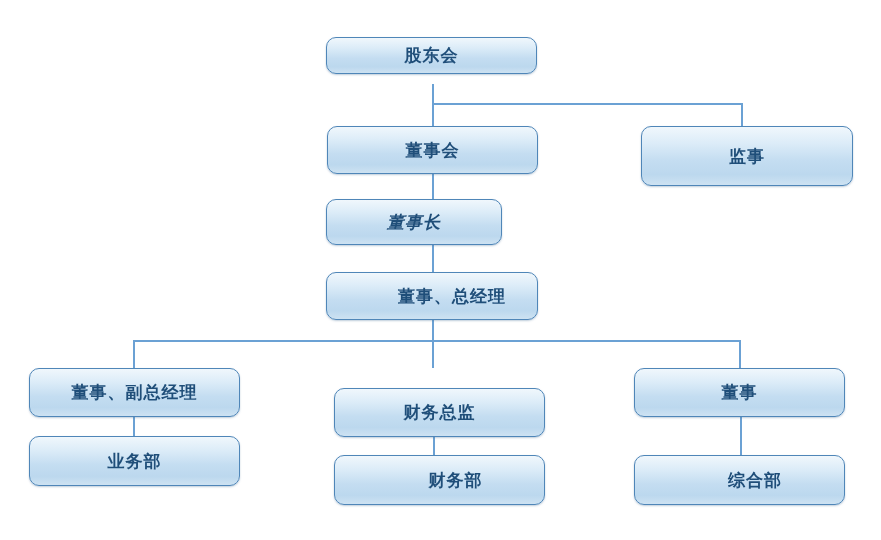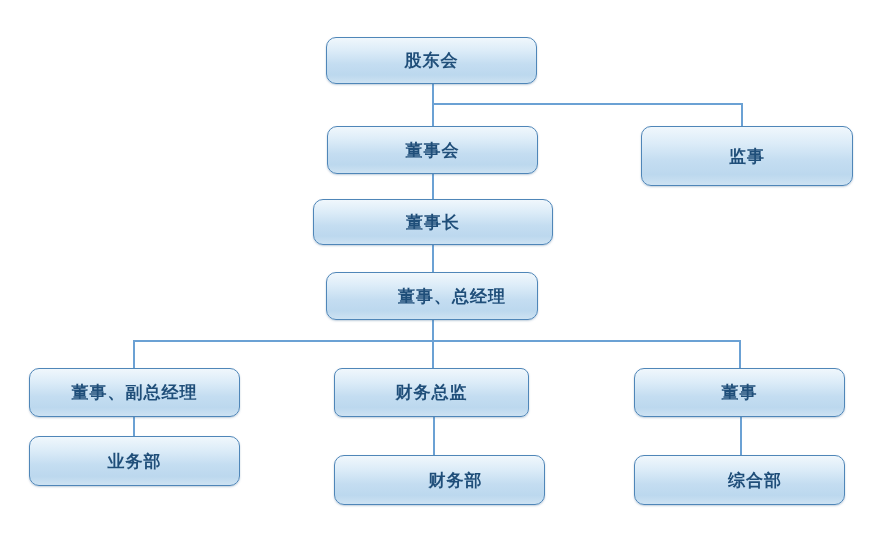--- a/index.html
+++ b/index.html
@@ -54,27 +54,27 @@
     justify-content: center;
   }
   .node-label {
     color: var(--node-text);
     font-size: 17px;
     font-weight: 600;
     letter-spacing: 1px;
     white-space: nowrap;
   }
   
-  .pos-shareholders        { left: 326px; top: 37px;  width: 211px; height: 47px; }
+  .pos-shareholders        { left: 326px; top: 37px;  width: 211px; height: 37px; }
   .pos-board               { left: 327px; top: 126px; width: 211px; height: 48px; }
   .pos-supervisor          { left: 641px; top: 126px; width: 212px; height: 60px; }
-  .pos-chairman            { left: 313px; top: 199px; width: 240px; height: 46px; }
+  .pos-chairman            { left: 326px; top: 199px; width: 176px; height: 46px; font-style: italic; }
   .pos-general-manager     { left: 326px; top: 272px; width: 212px; height: 48px; padding-left: 40px; }
   .pos-deputy-gm           { left: 29px;  top: 368px; width: 211px; height: 49px; }
-  .pos-cfo                 { left: 334px; top: 368px; width: 195px; height: 49px; border-radius: 8px; }
+  .pos-cfo                 { left: 334px; top: 388px; width: 211px; height: 49px; }
   .pos-director            { left: 634px; top: 368px; width: 211px; height: 49px; }
   .pos-business-dept       { left: 29px;  top: 436px; width: 211px; height: 50px; }
   .pos-finance-dept        { left: 334px; top: 455px; width: 211px; height: 50px; padding-left: 32px; }
   .pos-general-affairs-dept{ left: 634px; top: 455px; width: 211px; height: 50px; padding-left: 31px; }
 </style>
 </head>
 <body>
 
 <div class="canvas">
 

